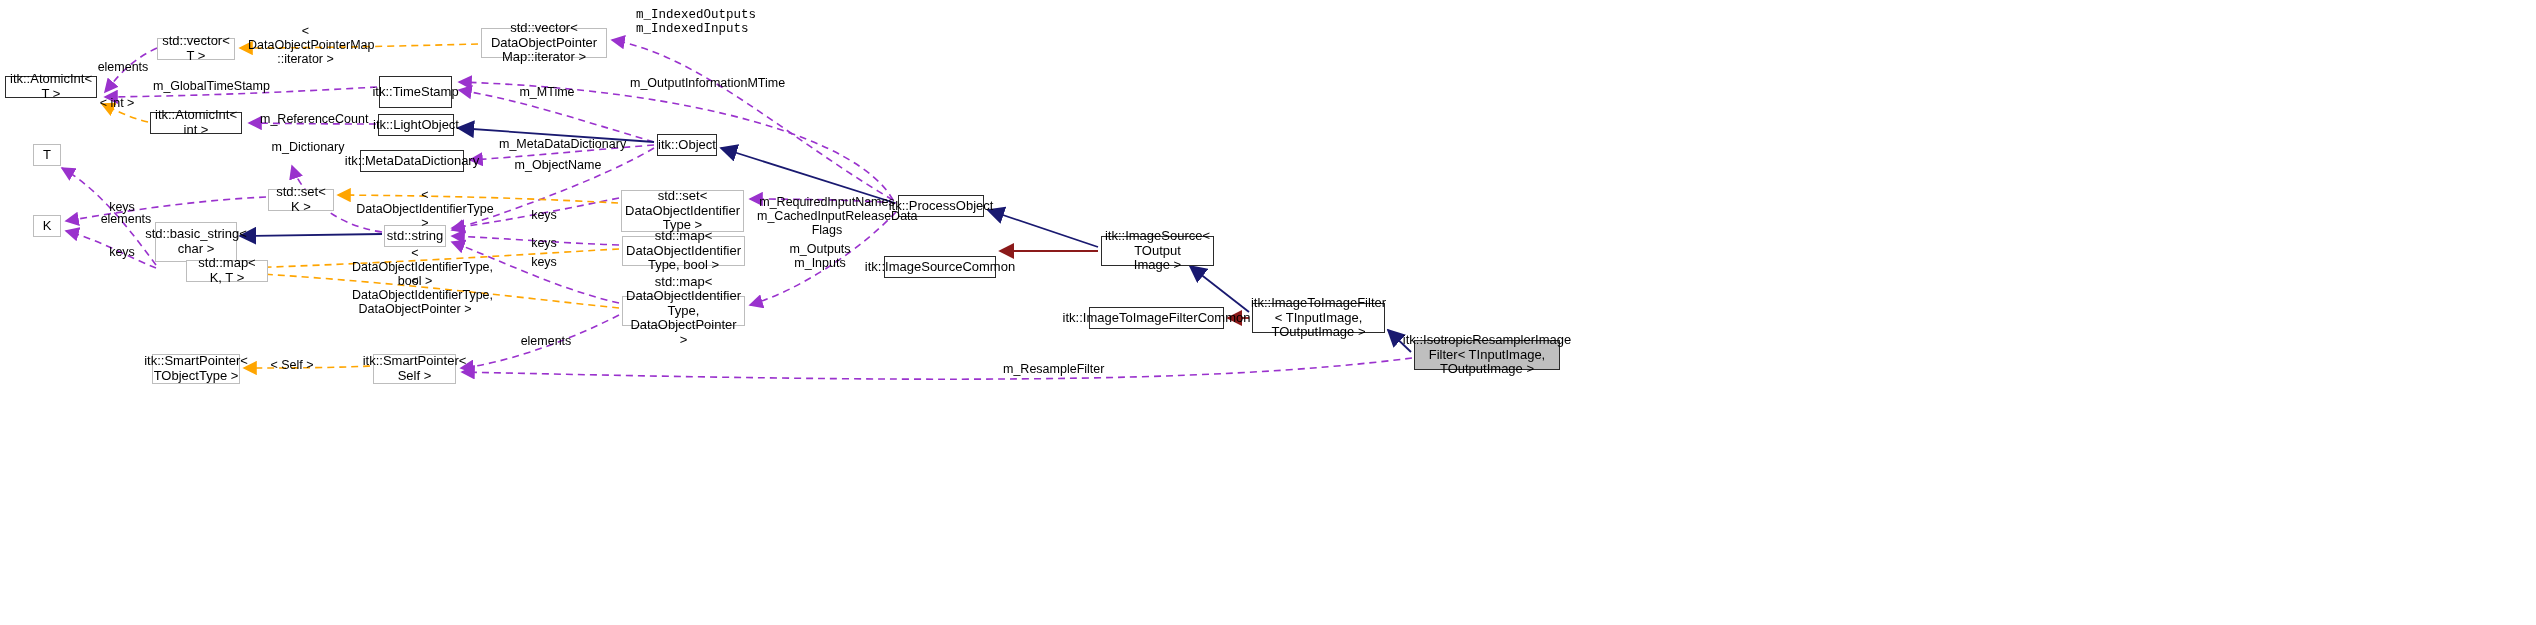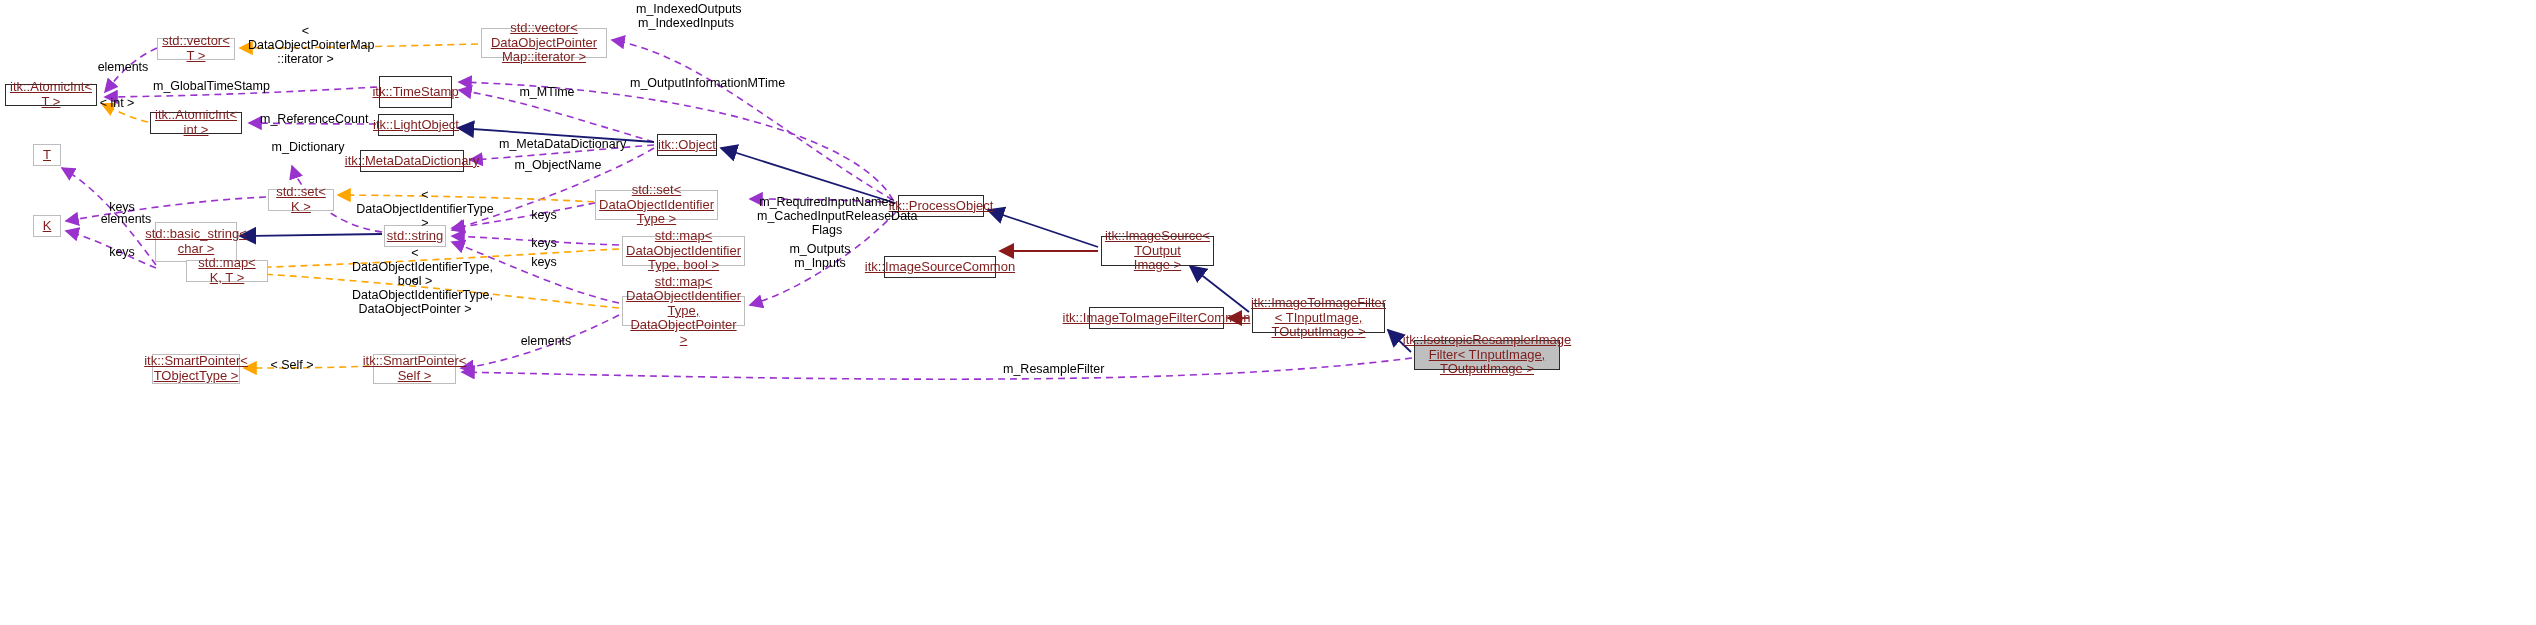--- a/index.html
+++ b/index.html
@@ -18,25 +18,24 @@
   }
   .node{
     position:absolute;
     box-sizing:border-box;
     display:flex;
     align-items:center;
     justify-content:center;
     text-align:center;
     background:#ffffff;
     font-size:13px;
-    color:#7f1d1d;
+    color:#000000;
     line-height:1.12;
     white-space:pre-line;
     padding:1px 4px;
-    text-decoration:underline;
   }
   
   .node.solid{border:1.6px solid #2b2b2b;}
   
   .node.tpl{border:1.2px solid #bdbdbd;}
   
   .node.focus{border:1.6px solid #2b2b2b;background:#bfbfbf;}
   .elabel{
     position:absolute;
     font-size:12.5px;
@@ -107,60 +106,60 @@
       <path d="M 1411,352 L 1388,330"></path>
     </g>
 
     <g fill="none" stroke="#8b1a1a" stroke-width="1.8" marker-end="url(#arrAssoc)">
       <path d="M 1098,251 L 1000,251"></path>
       <path d="M 1249,318 L 1228,318"></path>
     </g>
   </svg>
 
   <div id="node-layer">
-      <div class="node solid" style="left: 5px; top: 84px; width: 92px; height: 22px;">itk::AtomicInt&lt; T &gt;</div>
+      <div class="node solid" style="left: 5px; top: 76px; width: 92px; height: 22px;">itk::AtomicInt&lt; T &gt;</div>
       <div class="node tpl" style="left: 33px; top: 144px; width: 28px; height: 22px;">T</div>
       <div class="node tpl" style="left: 33px; top: 215px; width: 28px; height: 22px;">K</div>
       <div class="node tpl" style="left: 157px; top: 38px; width: 78px; height: 22px;">std::vector&lt; T &gt;</div>
       <div class="node solid" style="left: 150px; top: 112px; width: 92px; height: 22px;">itk::AtomicInt&lt; int &gt;</div>
       <div class="node tpl" style="left: 155px; top: 222px; width: 82px; height: 40px;">std::basic_string&lt;
 char &gt;</div>
       <div class="node tpl" style="left: 158px; top: 260px; width: 82px; height: 22px; margin-left: 28px;">std::map&lt; K, T &gt;</div>
       <div class="node tpl" style="left: 152px; top: 354px; width: 88px; height: 30px;">itk::SmartPointer&lt;
 TObjectType &gt;</div>
       <div class="node solid" style="left: 379px; top: 76px; width: 73px; height: 32px;">itk::TimeStamp</div>
       <div class="node solid" style="left: 378px; top: 114px; width: 76px; height: 22px; text-align: right;">itk::LightObject</div>
       <div class="node solid" style="left: 360px; top: 150px; width: 104px; height: 22px;">itk::MetaDataDictionary</div>
       <div class="node tpl" style="left: 268px; top: 189px; width: 66px; height: 22px;">std::set&lt; K &gt;</div>
       <div class="node tpl" style="left: 384px; top: 225px; width: 62px; height: 22px;">std::string</div>
       <div class="node tpl" style="left: 373px; top: 354px; width: 83px; height: 30px;">itk::SmartPointer&lt;
 Self &gt;</div>
       <div class="node tpl" style="left: 481px; top: 28px; width: 126px; height: 30px;">std::vector&lt; DataObjectPointer
 Map::iterator &gt;</div>
-      <div class="node tpl" style="left: 595px; top: 190px; width: 123px; height: 30px;">std::set&lt; DataObjectIdentifier
+      <div class="node tpl" style="left: 621px; top: 190px; width: 123px; height: 42px;">std::set&lt; DataObjectIdentifier
 Type &gt;</div>
       <div class="node tpl" style="left: 622px; top: 236px; width: 123px; height: 30px;">std::map&lt; DataObjectIdentifier
 Type, bool &gt;</div>
       <div class="node tpl" style="left: 622px; top: 296px; width: 123px; height: 30px;">std::map&lt; DataObjectIdentifier
 Type, DataObjectPointer &gt;</div>
       <div class="node solid" style="left: 657px; top: 134px; width: 60px; height: 22px;">itk::Object</div>
       <div class="node solid" style="left: 898px; top: 195px; width: 86px; height: 22px;">itk::ProcessObject</div>
       <div class="node solid" style="left: 884px; top: 256px; width: 112px; height: 22px;">itk::ImageSourceCommon</div>
       <div class="node solid" style="left: 1101px; top: 236px; width: 113px; height: 30px;">itk::ImageSource&lt; TOutput
 Image &gt;</div>
       <div class="node solid" style="left: 1089px; top: 307px; width: 135px; height: 22px;">itk::ImageToImageFilterCommon</div>
       <div class="node solid" style="left: 1252px; top: 303px; width: 133px; height: 30px;">itk::ImageToImageFilter
 &lt; TInputImage, TOutputImage &gt;</div>
       <div class="node focus" style="left: 1414px; top: 340px; width: 146px; height: 30px;">itk::IsotropicResamplerImage
 Filter&lt; TInputImage, TOutputImage &gt;</div>
     </div>
   <div id="label-layer">
       <div class="elabel" style="left: 248px; top: 24px; width: 115px;">&lt; DataObjectPointerMap
 ::iterator &gt;</div>
-      <div class="elabel" style="left: 636px; top: 2px; width: 100px;">m_IndexedOutputs
+      <div class="elabel" style="left: 636px; top: 8px; width: 100px; font-family: Liberation Mono, monospace;">m_IndexedOutputs
 m_IndexedInputs</div>
       <div class="elabel" style="left: 95px; top: 60px; width: 56px;">elements</div>
       <div class="elabel" style="left: 153px; top: 79px; width: 114px;">m_GlobalTimeStamp</div>
       <div class="elabel" style="left: 630px; top: 76px; width: 142px;">m_OutputInformationMTime</div>
       <div class="elabel" style="left: 519px; top: 85px; width: 56px;">m_MTime</div>
       <div class="elabel" style="left: 97px; top: 96px; width: 40px;">&lt; int &gt;</div>
       <div class="elabel" style="left: 260px; top: 112px; width: 105px;">m_ReferenceCount</div>
       <div class="elabel" style="left: 499px; top: 137px; width: 124px;">m_MetaDataDictionary</div>
       <div class="elabel" style="left: 270px; top: 140px; width: 76px;">m_Dictionary</div>
       <div class="elabel" style="left: 514px; top: 158px; width: 88px;">m_ObjectName</div>

